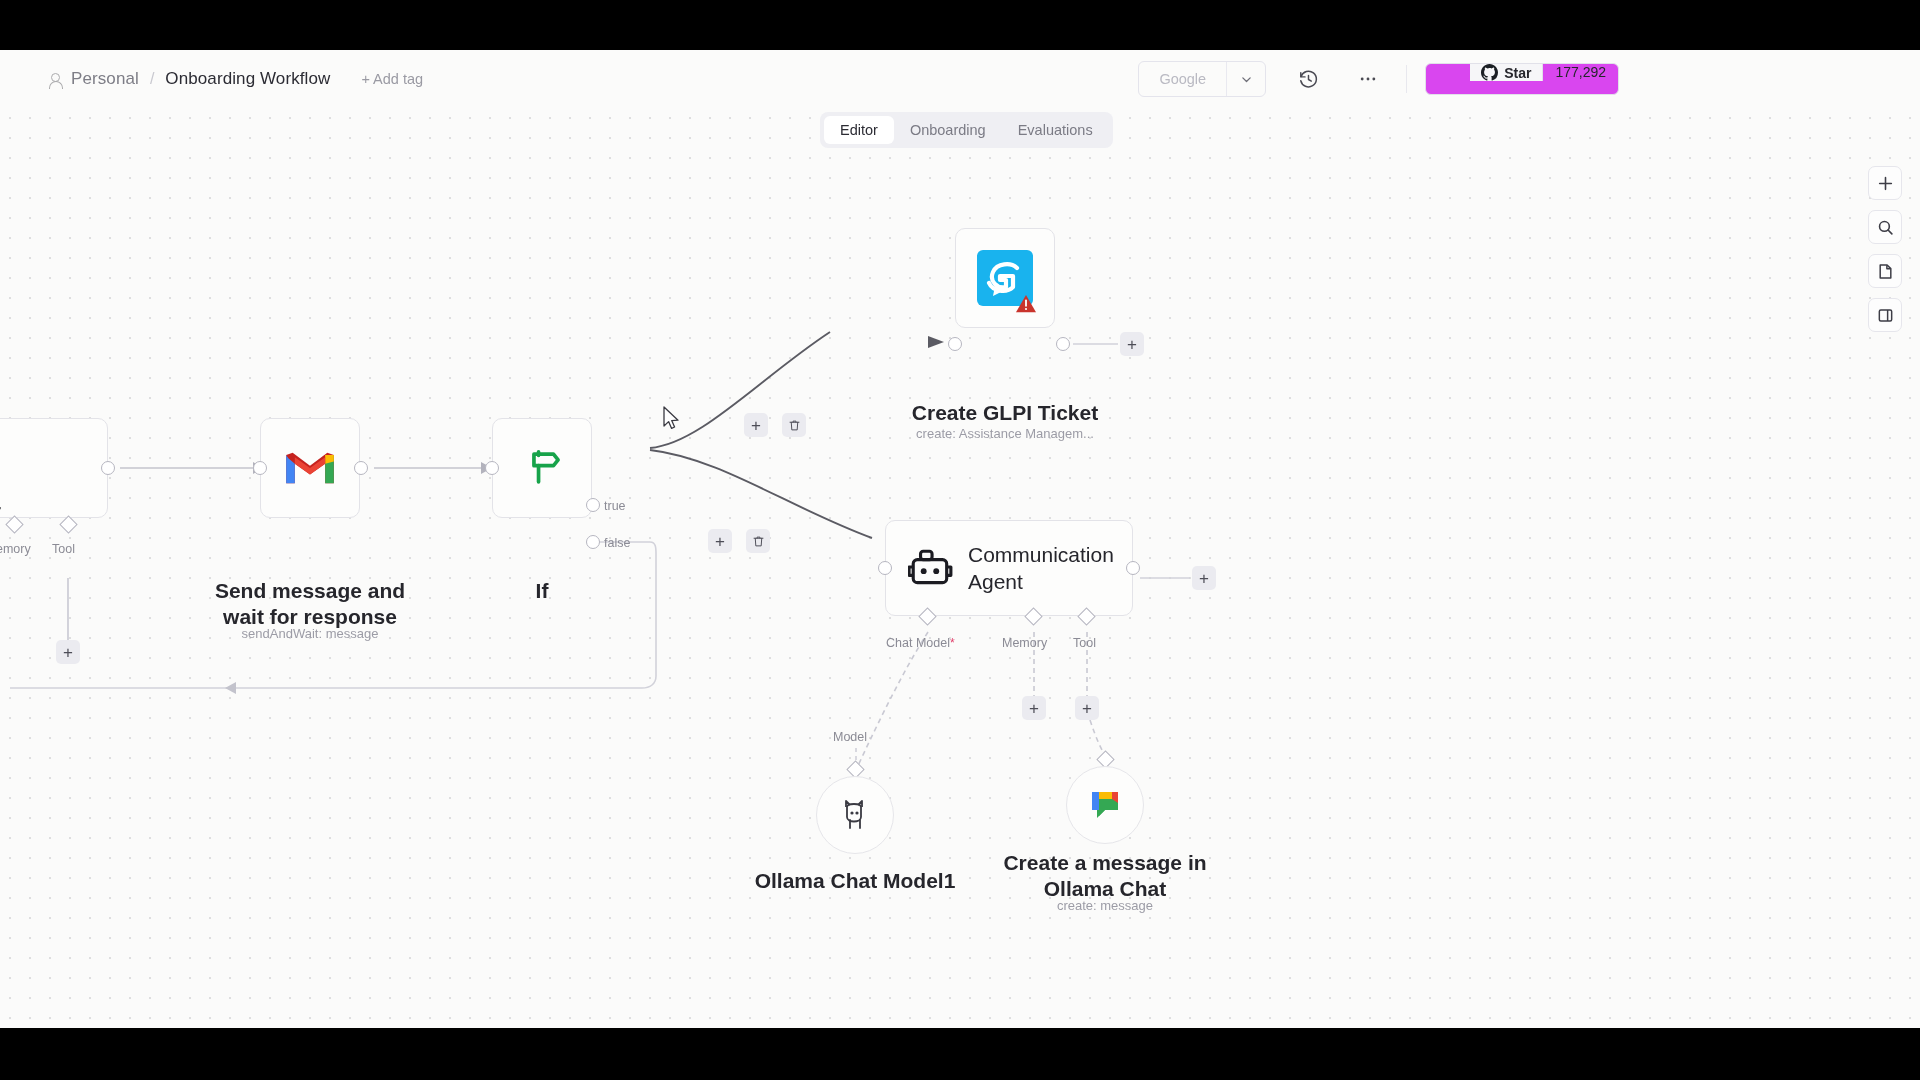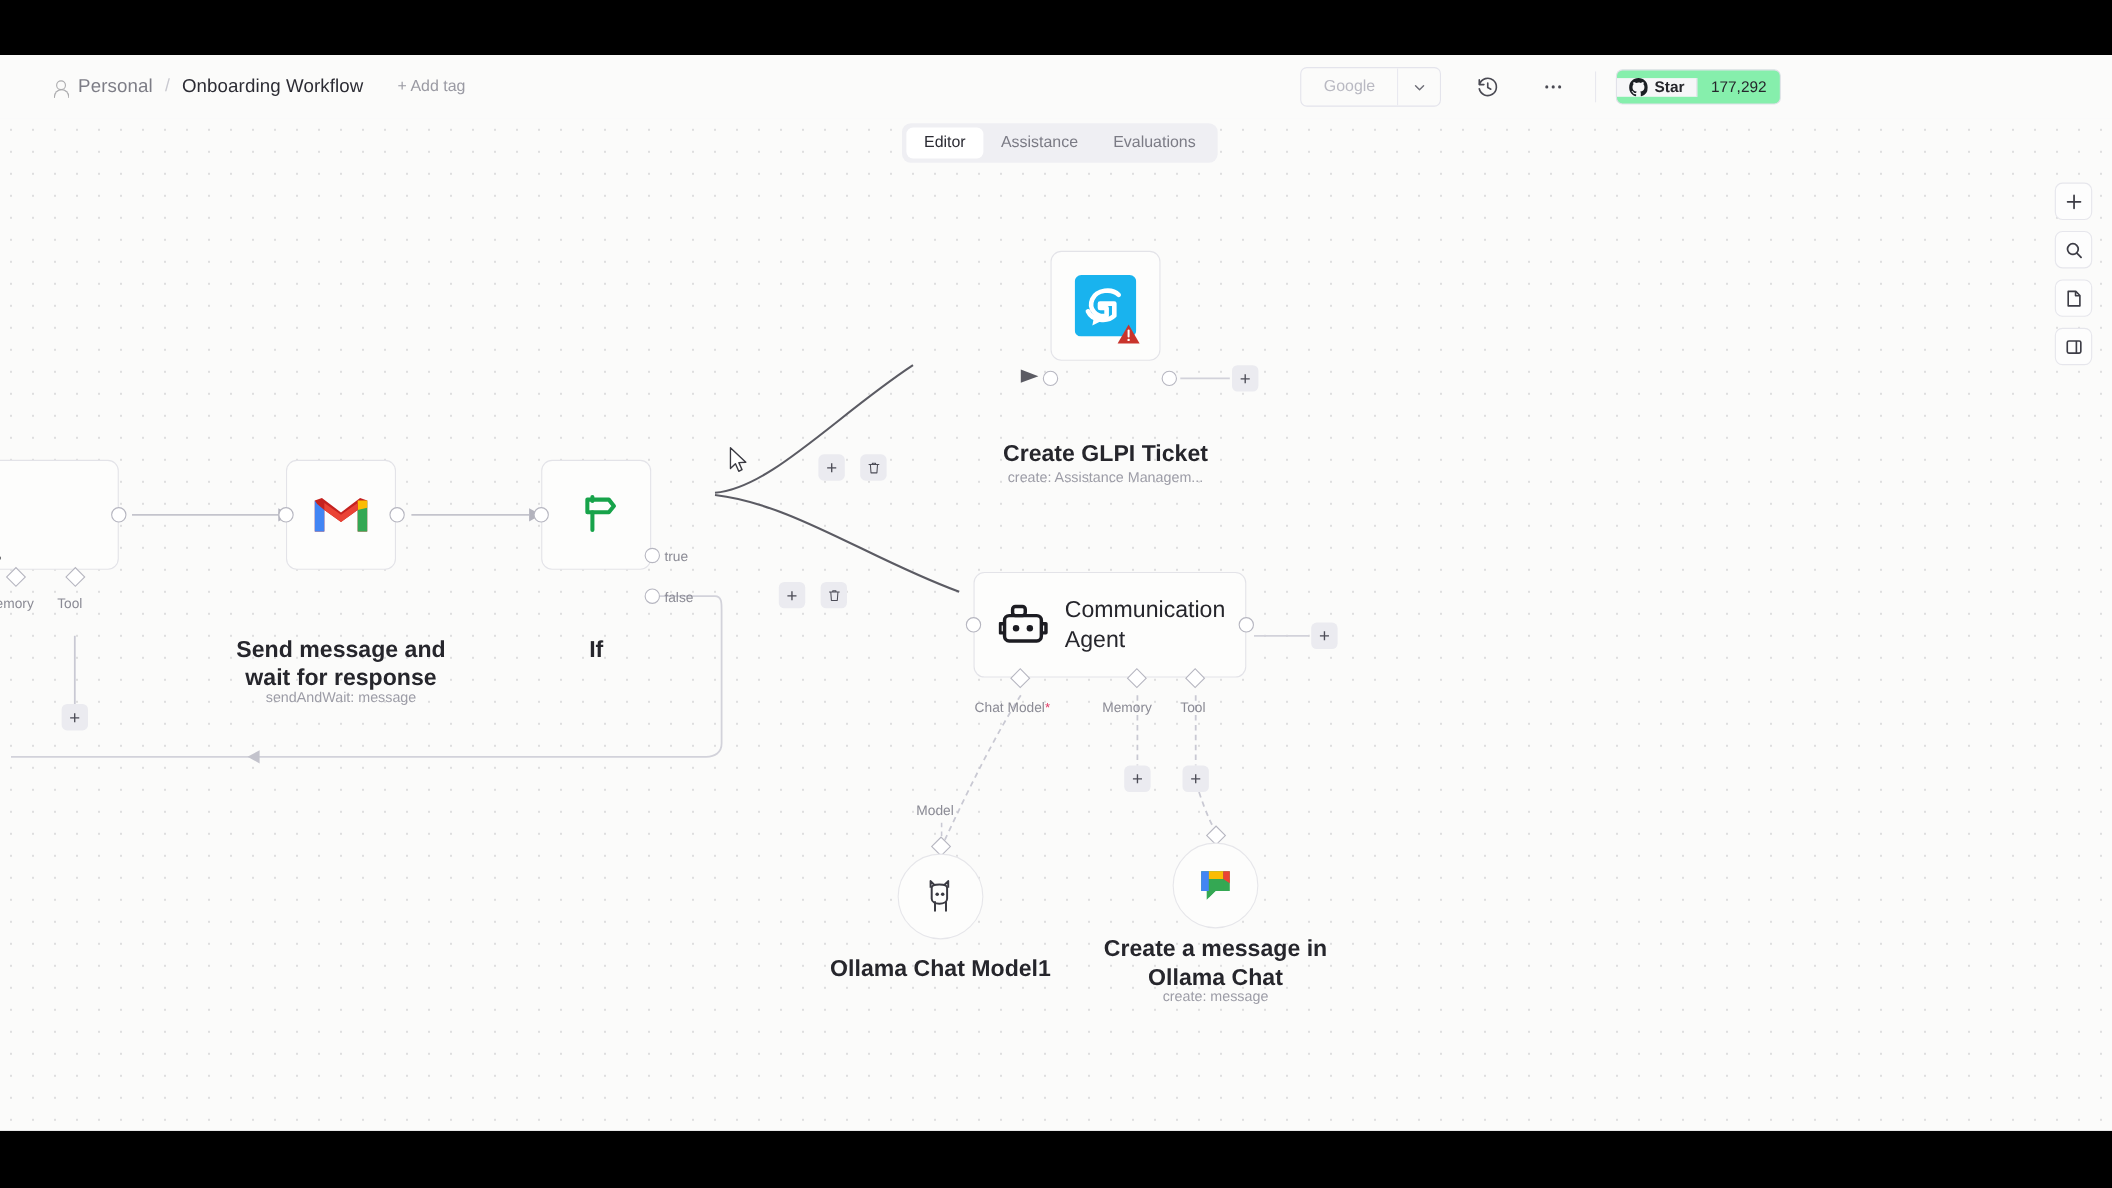--- a/index.html
+++ b/index.html
@@ -58,22 +58,22 @@
   .publish-caret {
     display: flex; align-items: center; justify-content: center;
     width: 38px; cursor: pointer;
   }
   .icon-btn {
     width: 40px; height: 40px; display: flex; align-items: center;
     justify-content: center; cursor: pointer; color: #4a4a53;
   }
   .divider-v { width: 1px; height: 28px; background: #e8e8ee; margin: 0 8px; }
   .gh-star {
-    display: flex; align-items: center; height: 32px; margin-right: 22px;
-    border: 1px solid #e1e1e9; border-radius: 6px; overflow: hidden; background: #86efac;
+    display: flex; align-items: flex-start; height: 32px; margin-right: 22px;
+    border: 1px solid #e1e1e9; border-radius: 6px; overflow: hidden; background: #d946ef; padding-left: 44px;
   }
   .gh-left {
     display: flex; align-items: center; gap: 6px; padding: 0 11px;
     background: #f6f6f8; border-right: 1px solid #e1e1e9;
   }
   .gh-label { font-size: 14px; color: #26262c; font-weight: 600; }
   .gh-count { display: flex; align-items: center; padding: 0 12px; font-size: 14px; color: #26262c; }
 
   
   .tabs {
@@ -201,21 +201,21 @@
           </svg>
           <span class="gh-label">Star</span>
         </div>
         <div class="gh-count">177,292</div>
       </div>
     </div>
   </div>
 
   <div class="tabs">
     <div class="tab active">Editor</div>
-    <div class="tab">Assistance</div>
+    <div class="tab">Onboarding</div>
     <div class="tab">Evaluations</div>
   </div>
 
   <div class="canvas">
 
     <svg class="edges">
 
       <path d="M120 360 L253 360" stroke="#c4c4cc" stroke-width="1.6" fill="none"></path>
       <polygon points="253,354 264,360 253,366" fill="#b3b3bd"></polygon>
 

